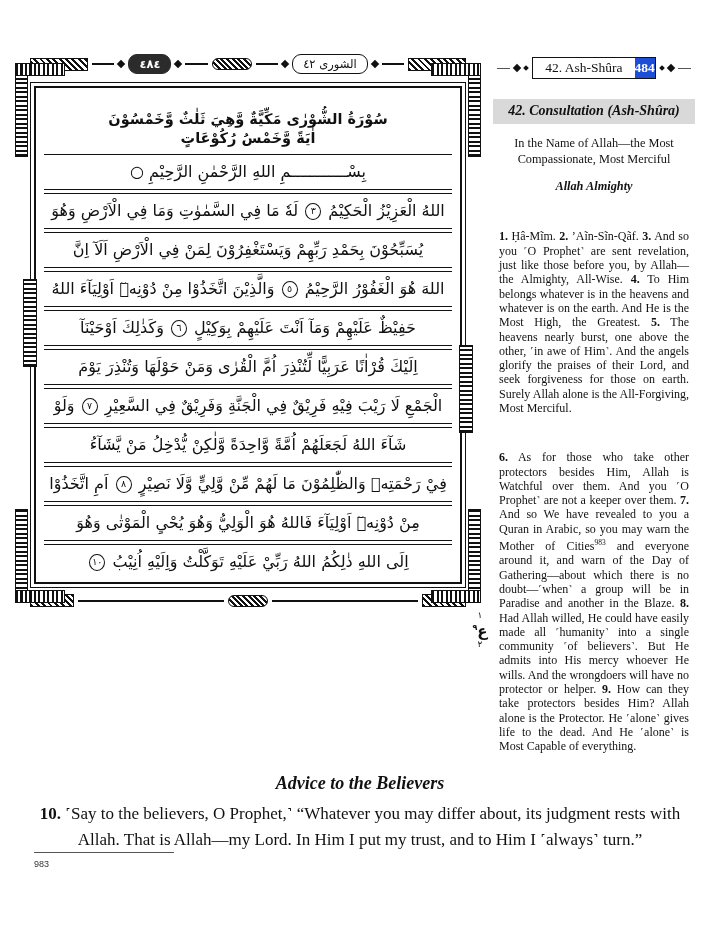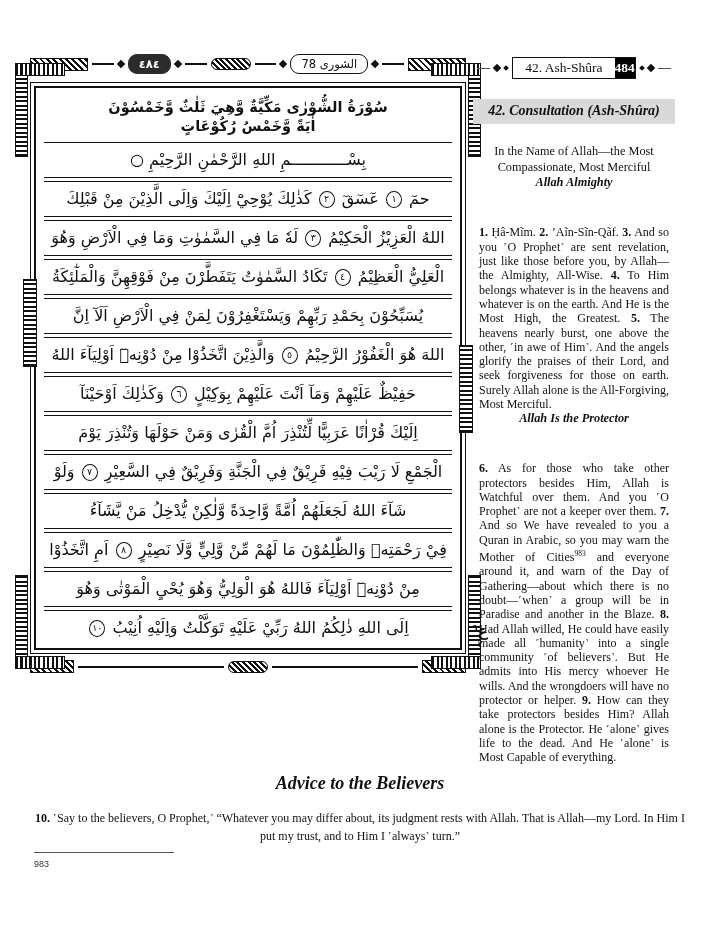--- a/index.html
+++ b/index.html
@@ -17,21 +17,21 @@
   .orn-pill{width:38px;height:10px;border:1px solid #111;border-radius:6px;
      background:repeating-linear-gradient(45deg,#111 0 2px,#fff 2px 4px);}
   .dmd{width:6px;height:6px;background:#111;transform:rotate(45deg);flex:0 0 auto;}
   .dmd.sm{width:4px;height:4px;}
   .cartouche{border:1.4px solid #111;border-radius:9px;height:18px;padding:0 10px;
      display:flex;align-items:center;font-family:"DejaVu Sans",sans-serif;
      font-size:11.5px;direction:rtl;background:#fff;}
   .cartouche.dark{background:#2b2b2b;color:#fff;border-color:#2b2b2b;font-weight:bold;}
 
   .m-frame{position:relative;margin-top:8px;border:1.5px solid #111;padding:3px;background:#fff;}
-  .m-inner{border:2.5px solid #111;padding:4px 8px 3px;}
+  .m-inner{border:2.5px solid #111;padding:16px 8px 3px;}
   .m-title{text-align:center;direction:rtl;font-family:"DejaVu Sans",sans-serif;
      font-weight:bold;font-size:14.5px;line-height:1.3;padding:6px 62px 6px;}
   .qrow{direction:rtl;text-align:center;font-family:"DejaVu Sans",sans-serif;
      font-size:16px;line-height:26px;padding:4px 2px;margin-bottom:3px;
      border-top:1.2px solid #111;border-bottom:1.2px solid #111;
      white-space:nowrap;overflow:hidden;}
   .qrow:last-child{margin-bottom:0;border-bottom:0;}
   .ayah-n{display:inline-block;min-width:14px;height:15px;line-height:14px;margin:0 2px;
      border:1px solid #111;border-radius:50%;font-size:9.5px;text-align:center;
      vertical-align:2px;}
@@ -49,41 +49,41 @@
      background:repeating-linear-gradient(0deg,#111 0 2px,#fff 2px 4.5px);}
   .medal.mleft{left:-8px;top:196px;} .medal.mright{right:-8px;top:262px;}
 
   .ruku{position:absolute;left:468px;top:610px;width:24px;text-align:center;
      font-family:"DejaVu Sans",sans-serif;color:#111;}
   .ruku-top,.ruku-bottom{font-size:9px;line-height:10px;}
   .ruku-ayn{font-size:15px;line-height:16px;font-weight:bold;text-align:center;}
   .ruku-ayn sup{font-size:8px;}
 
   
-  .eng{position:absolute;left:479px;top:56px;width:190px;}
+  .eng{position:absolute;left:499px;top:56px;width:190px;}
   .e-header{display:flex;align-items:center;justify-content:center;gap:4px;
      margin:0 -14px;height:24px;}
   .hline-sm{width:13px;border-top:1.5px solid #555;height:0;}
   .e-box{display:flex;border:1.6px solid #111;height:22px;box-sizing:border-box;}
   .e-box-name{padding:0 12px;font-size:13.5px;display:flex;align-items:center;}
-  .e-box-num{background:#000000;color:#fff;font-weight:bold;font-size:13.5px;
+  .e-box-num{background:#1d4ed8;color:#fff;font-weight:bold;font-size:13.5px;
      padding:0 0;display:flex;align-items:center;}
   .banner{margin:19px -6px 0;background:#d9d9d9;text-align:center;font-weight:bold;
      font-style:italic;font-size:14px;padding:4px 2px 5px;}
-  .bismillah{margin-top:19px;text-align:center;font-size:12.3px;line-height:1.32;}
-  .sect-h{margin:0 0 5px;text-align:center;font-weight:bold;font-style:italic;
+  .bismillah{margin-top:11px;text-align:center;font-size:12.3px;line-height:1.32;}
+  .sect-h{margin:12px 0 5px;text-align:center;font-weight:bold;font-style:italic;
      font-size:12.3px;}
   .para{font-size:12px;line-height:14.3px;text-align:justify;margin-top:35px;}
   .para b{font-weight:bold;}
   .para sup{font-size:7.5px;}
 
   
   .bottom{position:absolute;left:30px;top:773px;width:660px;text-align:center;}
   .bottom-h{font-weight:bold;font-style:italic;font-size:18px;}
-  .verse{margin-top:15px;font-size:12px;line-height:1.5;}
+  .verse{margin-top:7px;font-size:17px;line-height:1.5;}
   .verse b{font-weight:bold;}
   .footnote{position:absolute;left:34px;top:852px;width:656px;
      font-family:"Liberation Sans",sans-serif;font-size:9px;color:#333;line-height:1.5;}
   .fn-rule{width:140px;border-top:1.2px solid #555;margin-bottom:5px;}
   .fn-body{position:relative;padding-left:24px;text-align:left;}
   .fn-num{position:absolute;left:0;top:0;}
 </style>
 </head>
 <body>
 
@@ -96,21 +96,21 @@
       <span class="dmd"></span>
       <div class="cartouche dark">
         <span>٤٨٤</span>
       </div>
       <span class="dmd"></span>
       <div class="hline"></div>
       <div class="orn-pill"></div>
       <div class="hline"></div>
       <span class="dmd"></span>
       <div class="cartouche">
-        <span>الشورى 78</span>
+        <span>الشورى ٤٢</span>
       </div>
       <span class="dmd"></span>
       <div class="hline"></div>
       <div class="orn-strip w-lg"></div>
     </div>
 
     <div class="m-frame">
       <div class="corner c-tl">
           <div class="vbar"></div>
           <div class="hbar"></div>
@@ -126,23 +126,21 @@
       <div class="corner c-br">
           <div class="vbar"></div>
           <div class="hbar"></div>
         </div>
       <div class="medal mleft"></div>
       <div class="medal mright"></div>
       <div class="m-inner">
         <div class="m-title">سُوْرَةُ الشُّوْرٰى مَكِّيَّةٌ وَّهِيَ ثَلٰثٌ وَّخَمْسُوْنَ اٰيَةً وَّخَمْسُ رُكُوْعَاتٍ</div>
         <div class="qlines">
             <div class="qrow">بِسْــــــــــــمِ اللهِ الرَّحْمٰنِ الرَّحِيْمِ ○</div>
-            <div class="qrow">حمٓ <span class="ayah-n">١</span> عٓسٓقٓ <span class="ayah-n">٢</span> كَذٰلِكَ يُوْحِيْٓ اِلَيْكَ وَاِلَى الَّذِيْنَ مِنْ قَبْلِكَ</div>
             <div class="qrow">اللهُ الْعَزِيْزُ الْحَكِيْمُ <span class="ayah-n">٣</span> لَهٗ مَا فِي السَّمٰوٰتِ وَمَا فِي الْاَرْضِ وَهُوَ</div>
-            <div class="qrow">الْعَلِيُّ الْعَظِيْمُ <span class="ayah-n">٤</span> تَكَادُ السَّمٰوٰتُ يَتَفَطَّرْنَ مِنْ فَوْقِهِنَّ وَالْمَلٰٓئِكَةُ</div>
             <div class="qrow">يُسَبِّحُوْنَ بِحَمْدِ رَبِّهِمْ وَيَسْتَغْفِرُوْنَ لِمَنْ فِي الْاَرْضِ اَلَآ اِنَّ</div>
             <div class="qrow">اللهَ هُوَ الْغَفُوْرُ الرَّحِيْمُ <span class="ayah-n">٥</span> وَالَّذِيْنَ اتَّخَذُوْا مِنْ دُوْنِهٖٓ اَوْلِيَآءَ اللهُ</div>
             <div class="qrow">حَفِيْظٌ عَلَيْهِمْ وَمَآ اَنْتَ عَلَيْهِمْ بِوَكِيْلٍ <span class="ayah-n">٦</span> وَكَذٰلِكَ اَوْحَيْنَآ</div>
             <div class="qrow">اِلَيْكَ قُرْاٰنًا عَرَبِيًّا لِّتُنْذِرَ اُمَّ الْقُرٰى وَمَنْ حَوْلَهَا وَتُنْذِرَ يَوْمَ</div>
             <div class="qrow">الْجَمْعِ لَا رَيْبَ فِيْهِ فَرِيْقٌ فِي الْجَنَّةِ وَفَرِيْقٌ فِي السَّعِيْرِ <span class="ayah-n">٧</span> وَلَوْ</div>
             <div class="qrow">شَآءَ اللهُ لَجَعَلَهُمْ اُمَّةً وَّاحِدَةً وَّلٰكِنْ يُّدْخِلُ مَنْ يَّشَآءُ</div>
             <div class="qrow">فِيْ رَحْمَتِهٖ وَالظّٰلِمُوْنَ مَا لَهُمْ مِّنْ وَّلِيٍّ وَّلَا نَصِيْرٍ <span class="ayah-n">٨</span> اَمِ اتَّخَذُوْا</div>
             <div class="qrow">مِنْ دُوْنِهٖٓ اَوْلِيَآءَ فَاللهُ هُوَ الْوَلِيُّ وَهُوَ يُحْيِ الْمَوْتٰى وَهُوَ</div>
             <div class="qrow">اِلَى اللهِ ذٰلِكُمُ اللهُ رَبِّيْ عَلَيْهِ تَوَكَّلْتُ وَاِلَيْهِ اُنِيْبُ <span class="ayah-n">١٠</span></div>
           </div>
@@ -179,21 +177,20 @@
       <span class="dmd"></span>
       <div class="hline-sm"></div>
     </div>
 
     <div class="banner">42. Consultation (Ash-Shûra)</div>
     <div class="bismillah">In the Name of Allah—the Most Compassionate, Most Merciful</div>
 
     <div class="sect-h">Allah Almighty</div>
     <div class="para"><b>1.</b> Ḥâ-Mĩm. <b>2.</b> ’Aĩn-Sĩn-Qãf. <b>3.</b> And so you ˹O Prophet˺ are sent revelation, just like those before you, by Allah—the Almighty, All-Wise. <b>4.</b> To Him belongs whatever is in the heavens and whatever is on the earth. And He is the Most High, the Greatest. <b>5.</b> The heavens nearly burst, one above the other, ˹in awe of Him˺. And the angels glorify the praises of their Lord, and seek forgiveness for those on earth. Surely Allah alone is the All-Forgiving, Most Merciful.</div>
 
-    <div class="sect-h">Allah Is the Protector</div>
     <div class="para"><b>6.</b> As for those who take other protectors besides Him, Allah is Watchful over them. And you ˹O Prophet˺ are not a keeper over them. <b>7.</b> And so We have revealed to you a Quran in Arabic, so you may warn the Mother of Cities<sup>983</sup> and everyone around it, and warn of the Day of Gathering—about which there is no doubt—˹when˺ a group will be in Paradise and another in the Blaze. <b>8.</b> Had Allah willed, He could have easily made all ˹humanity˺ into a single community ˹of believers˺. But He admits into His mercy whoever He wills. And the wrongdoers will have no protector or helper. <b>9.</b> How can they take protectors besides Him? Allah alone is the Protector. He ˹alone˺ gives life to the dead. And He ˹alone˺ is Most Capable of everything.</div>
   </div>
 
   <div class="bottom">
     <div class="bottom-h">Advice to the Believers</div>
     <div class="verse"><b>10.</b> ˹Say to the believers, O Prophet,˺ “Whatever you may differ about, its judgment rests with Allah. That is Allah—my Lord. In Him I put my trust, and to Him I ˹always˺ turn.”</div>
   </div>
 
   <div class="footnote">
     <div class="fn-rule"></div>

